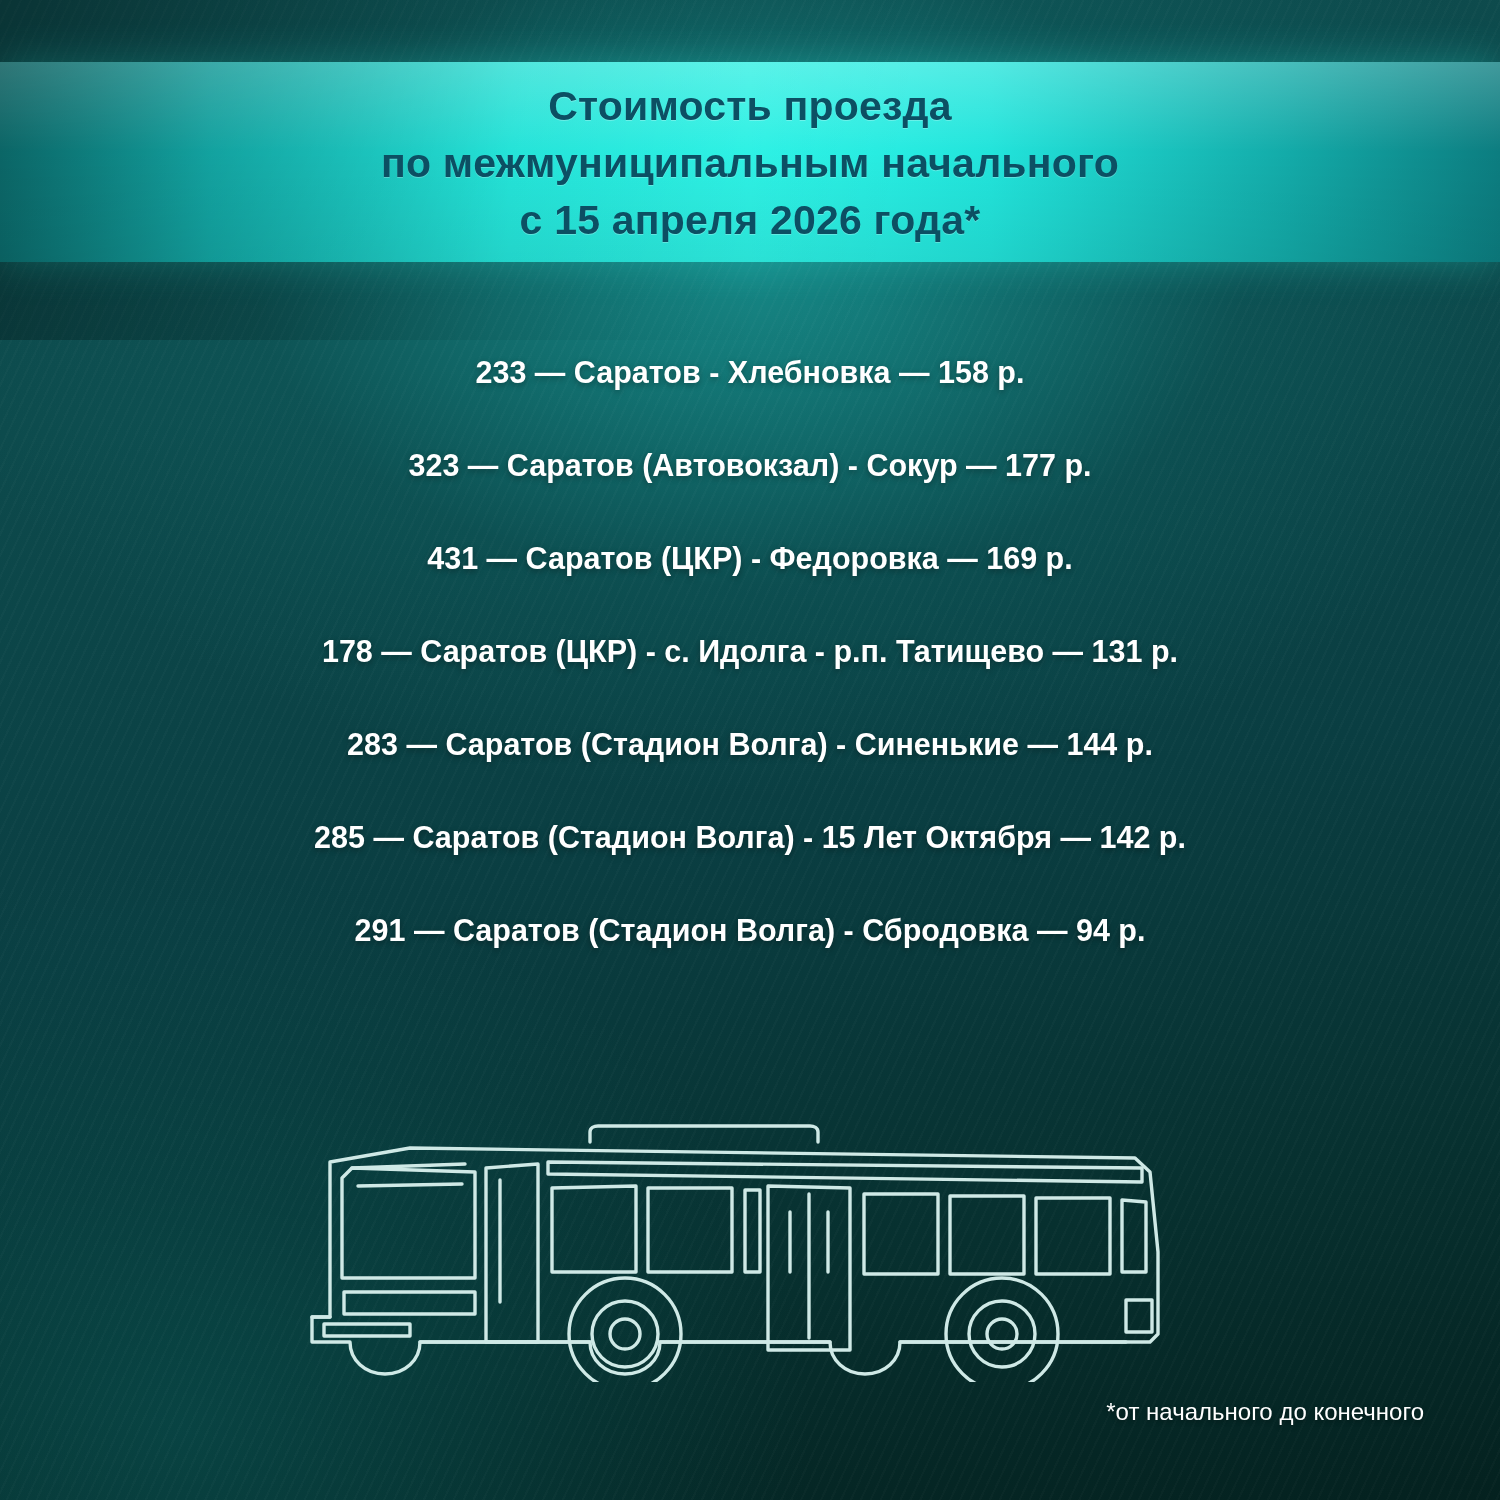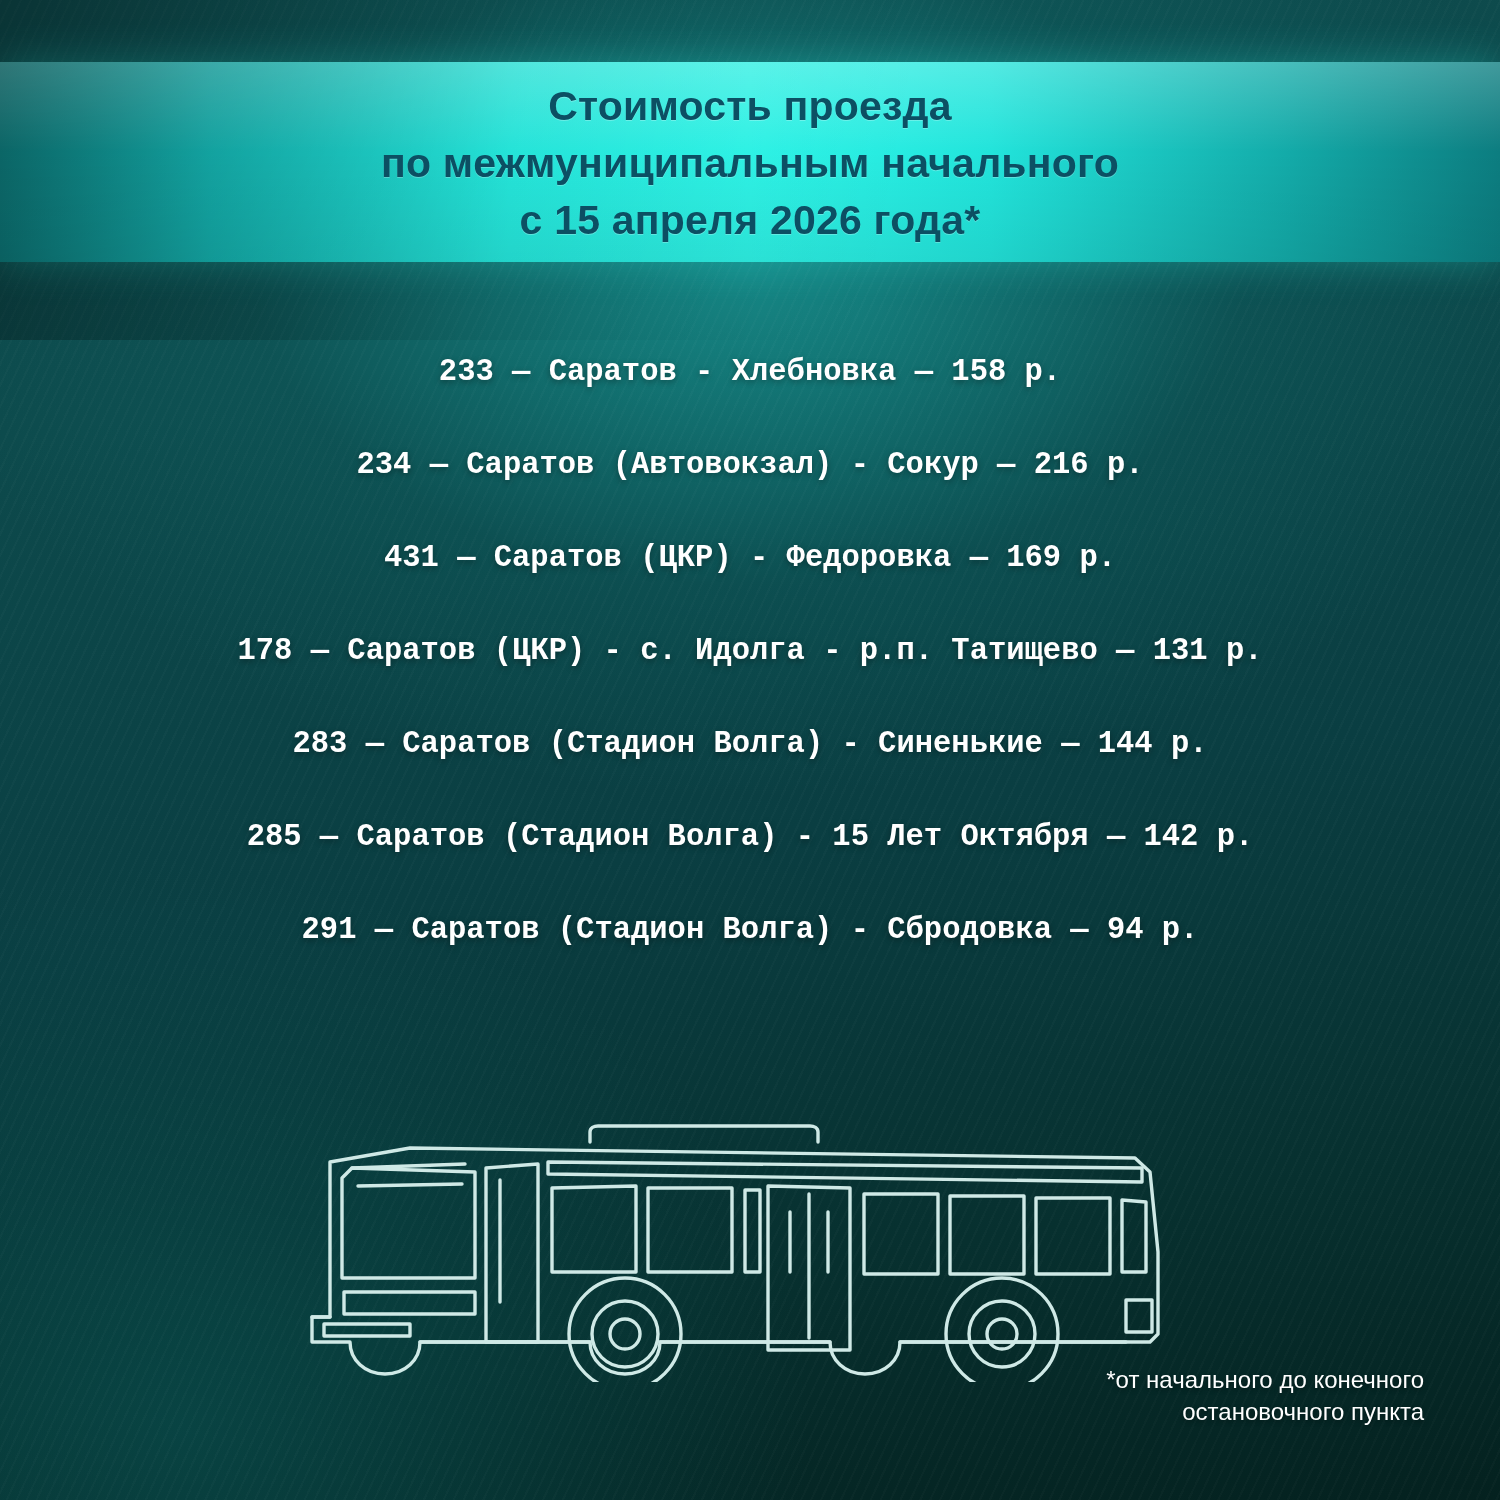--- a/index.html
+++ b/index.html
@@ -75,21 +75,20 @@
   .title .line { display: block; }
 
   
   .routes {
     position: absolute;
     left: 0;
     top: 352px;
     width: 1500px;
     text-align: center;
     z-index: 3;
-    font-family: Liberation Mono, monospace;
   }
   .route-row {
     color: #ffffff;
     font-size: 30.5px;
     font-weight: bold;
     line-height: 40px;
     padding: 0;
     margin: 0 0 53px 0;
     text-shadow: 0 2px 6px rgba(0,0,0,0.35);
     white-space: nowrap;
@@ -132,21 +131,21 @@
   </div>
 
   <div class="title">
     <span class="line">Стоимость проезда</span>
     <span class="line">по межмуниципальным начального</span>
     <span class="line">с 15 апреля 2026 года*</span>
   </div>
 
   <div class="routes">
     <div class="route-row">233 — Саратов - Хлебновка — 158 р.</div>
-    <div class="route-row">234 — Саратов (Автовокзал) - Сокур — 216 р.</div>
+    <div class="route-row">323 — Саратов (Автовокзал) - Сокур — 177 р.</div>
     <div class="route-row">431 — Саратов (ЦКР) - Федоровка — 169 р.</div>
     <div class="route-row">178 — Саратов (ЦКР) - с. Идолга - р.п. Татищево — 131 р.</div>
     <div class="route-row">283 — Саратов (Стадион Волга) - Синенькие — 144 р.</div>
     <div class="route-row">285 — Саратов (Стадион Волга) - 15 Лет Октября — 142 р.</div>
     <div class="route-row">291 — Саратов (Стадион Волга) - Сбродовка — 94 р.</div>
   </div>
 
   <div class="bus">
     <svg viewBox="0 0 900 280" fill="none" stroke="#cfe9e6" stroke-width="3.4" stroke-linejoin="round" stroke-linecap="round">
 
@@ -192,16 +191,15 @@
       <circle cx="712" cy="232" r="56"></circle>
       <circle cx="712" cy="232" r="33"></circle>
       <circle cx="712" cy="232" r="15"></circle>
 
       <path d="M130 240 L300 240 M370 240 L540 240 M610 240 L836 240"></path>
     </svg>
   </div>
 
   <div class="footnote">
     <span>*от начального до конечного</span>
-    <span>остановочного пункта</span>
   </div>
 
 </div>
 
 </body></html>

